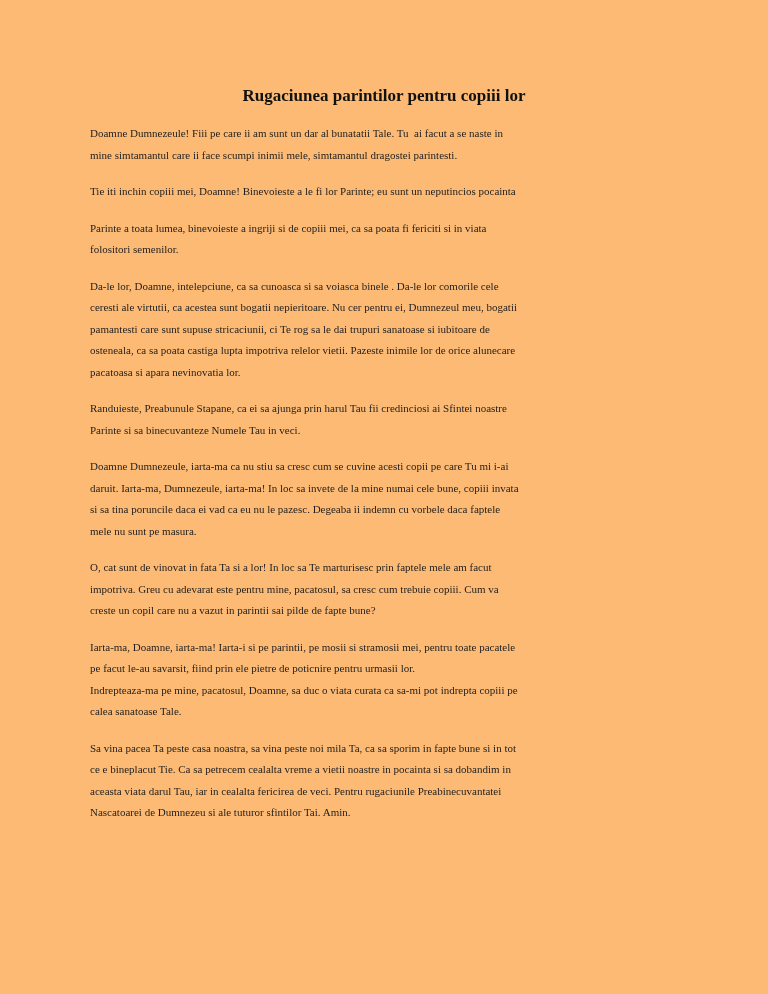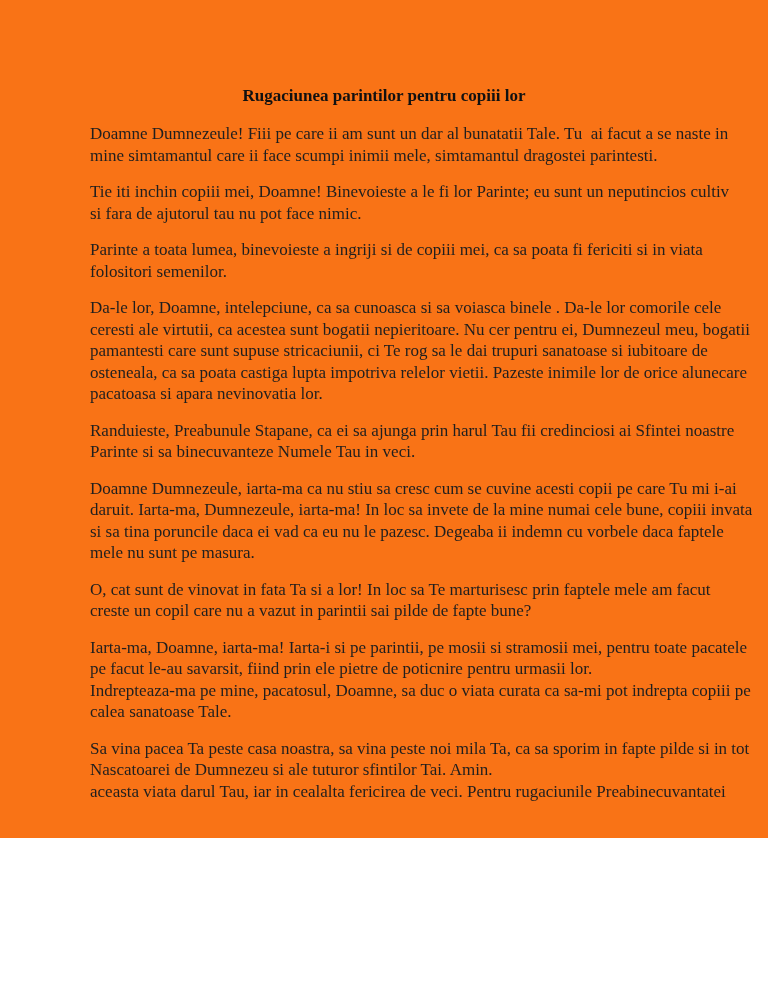--- a/index.html
+++ b/index.html
@@ -3,61 +3,60 @@
 <meta charset="utf-8">
 <style>
   html, body {
     margin: 0;
     padding: 0;
     background: #ffffff;
   }
   .page {
     position: relative;
     width: 768px;
-    height: 838px;
-    background: #f97316;
+    height: 994px;
+    background: #fdba74;
     overflow: hidden;
     font-family: "Liberation Serif", "DejaVu Serif", serif;
     color: #1f1f1f;
   }
   .page-inner {
     padding: 84px 90px 0 90px;
   }
   .doc-title {
     margin: 0;
     font-size: 17px;
     line-height: 24px;
     font-weight: bold;
     text-align: center;
     color: #111111;
   }
   .content p {
     margin: 15px 0;
-    font-size: 17px;
+    font-size: 11px;
     line-height: 21.5px;
   }
   .content .line {
     display: block;
     white-space: pre;   
   }
 </style>
 </head>
 <body>
 
 <div class="page">
   <div class="page-inner">
     <h1 class="doc-title">Rugaciunea parintilor pentru copiii lor</h1>
     <div class="content">
         <p>
           <span class="line">Doamne Dumnezeule! Fiii pe care ii am sunt un dar al bunatatii Tale. Tu  ai facut a se naste in</span>
           <span class="line">mine simtamantul care ii face scumpi inimii mele, simtamantul dragostei parintesti.</span>
         </p>
         <p>
-          <span class="line">Tie iti inchin copiii mei, Doamne! Binevoieste a le fi lor Parinte; eu sunt un neputincios cultiv</span>
-          <span class="line">si fara de ajutorul tau nu pot face nimic.</span>
+          <span class="line">Tie iti inchin copiii mei, Doamne! Binevoieste a le fi lor Parinte; eu sunt un neputincios pocainta</span>
         </p>
         <p>
           <span class="line">Parinte a toata lumea, binevoieste a ingriji si de copiii mei, ca sa poata fi fericiti si in viata</span>
           <span class="line">folositori semenilor.</span>
         </p>
         <p>
           <span class="line">Da-le lor, Doamne, intelepciune, ca sa cunoasca si sa voiasca binele . Da-le lor comorile cele</span>
           <span class="line">ceresti ale virtutii, ca acestea sunt bogatii nepieritoare. Nu cer pentru ei, Dumnezeul meu, bogatii</span>
           <span class="line">pamantesti care sunt supuse stricaciunii, ci Te rog sa le dai trupuri sanatoase si iubitoare de</span>
           <span class="line">osteneala, ca sa poata castiga lupta impotriva relelor vietii. Pazeste inimile lor de orice alunecare</span>
@@ -68,28 +67,30 @@
           <span class="line">Parinte si sa binecuvanteze Numele Tau in veci.</span>
         </p>
         <p>
           <span class="line">Doamne Dumnezeule, iarta-ma ca nu stiu sa cresc cum se cuvine acesti copii pe care Tu mi i-ai</span>
           <span class="line">daruit. Iarta-ma, Dumnezeule, iarta-ma! In loc sa invete de la mine numai cele bune, copiii invata</span>
           <span class="line">si sa tina poruncile daca ei vad ca eu nu le pazesc. Degeaba ii indemn cu vorbele daca faptele</span>
           <span class="line">mele nu sunt pe masura.</span>
         </p>
         <p>
           <span class="line">O, cat sunt de vinovat in fata Ta si a lor! In loc sa Te marturisesc prin faptele mele am facut</span>
+          <span class="line">impotriva. Greu cu adevarat este pentru mine, pacatosul, sa cresc cum trebuie copiii. Cum va</span>
           <span class="line">creste un copil care nu a vazut in parintii sai pilde de fapte bune?</span>
         </p>
         <p>
           <span class="line">Iarta-ma, Doamne, iarta-ma! Iarta-i si pe parintii, pe mosii si stramosii mei, pentru toate pacatele</span>
           <span class="line">pe facut le-au savarsit, fiind prin ele pietre de poticnire pentru urmasii lor.</span>
           <span class="line">Indrepteaza-ma pe mine, pacatosul, Doamne, sa duc o viata curata ca sa-mi pot indrepta copiii pe</span>
           <span class="line">calea sanatoase Tale.</span>
         </p>
         <p>
-          <span class="line">Sa vina pacea Ta peste casa noastra, sa vina peste noi mila Ta, ca sa sporim in fapte pilde si in tot</span>
+          <span class="line">Sa vina pacea Ta peste casa noastra, sa vina peste noi mila Ta, ca sa sporim in fapte bune si in tot</span>
+          <span class="line">ce e bineplacut Tie. Ca sa petrecem cealalta vreme a vietii noastre in pocainta si sa dobandim in</span>
+          <span class="line">aceasta viata darul Tau, iar in cealalta fericirea de veci. Pentru rugaciunile Preabinecuvantatei</span>
           <span class="line">Nascatoarei de Dumnezeu si ale tuturor sfintilor Tai. Amin.</span>
-          <span class="line">aceasta viata darul Tau, iar in cealalta fericirea de veci. Pentru rugaciunile Preabinecuvantatei</span>
         </p>
       </div>
   </div>
 </div>
 
 </body></html>

